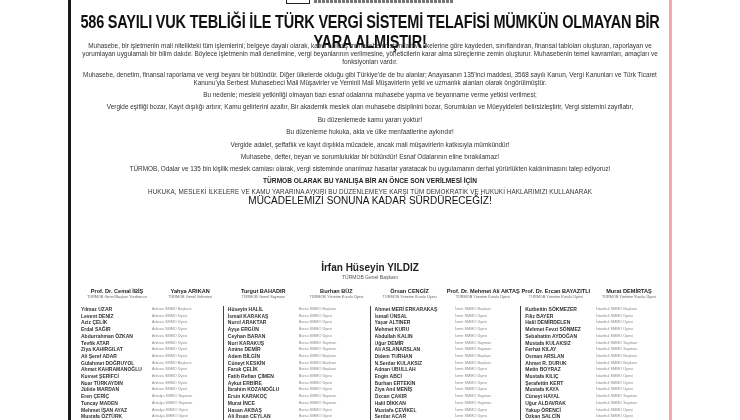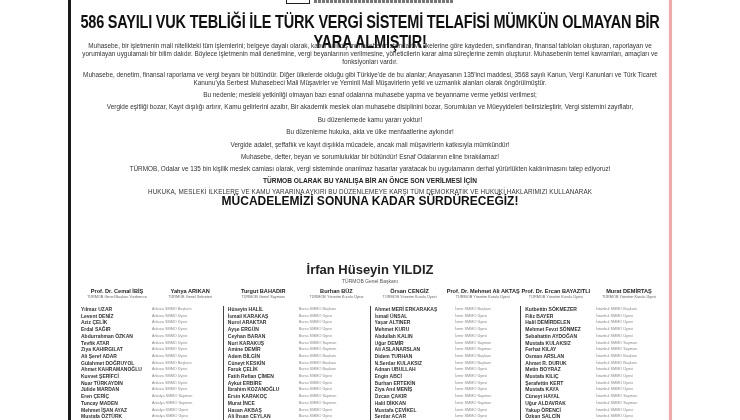--- a/index.html
+++ b/index.html
@@ -31,26 +31,26 @@
   }
 
   .body-text {
     position: absolute; top: 42px; left: 8px; right: 8px;
     text-align: center; font-size: 6.4px; line-height: 8.1px; color: #333;
   }
   .body-text p { margin-bottom: 4.3px; }
   .body-text p.tight { margin-bottom: 3px; }
   .body-text .bold-head { font-weight: bold; color: #222; font-size: 6.6px; }
   .body-text .caps { font-size: 6.3px; letter-spacing: 0.1px; color: #333; margin-bottom: 0; }
-  .body-text .big-bold { font-weight: bold; font-size: 12px; color: #111; margin-top: 1px; margin-bottom: 16px; }
+  .body-text .big-bold { font-weight: normal; font-size: 10px; color: #111; margin-top: 1px; margin-bottom: 16px; }
 
   .president {
     position: absolute; top: 262px; left: 0; right: 0; text-align: center;
   }
-  .president .name { font-weight: bold; font-size: 13px; color: #222; }
+  .president .name { font-weight: bold; font-size: 10px; color: #222; }
   .president .role { font-size: 5px; color: #555; margin-top: 0.5px; }
 
   .officers {
     position: absolute; top: 288px; left: 10px; right: 4px;
     display: flex; justify-content: space-between;
   }
   .officer { text-align: center; width: 72px; }
   .officer .o-name { font-weight: bold; font-size: 5.6px; color: #222; white-space: nowrap; }
   .officer .o-role { font-size: 3.8px; color: #666; white-space: nowrap; margin-top: 1px; }
 

